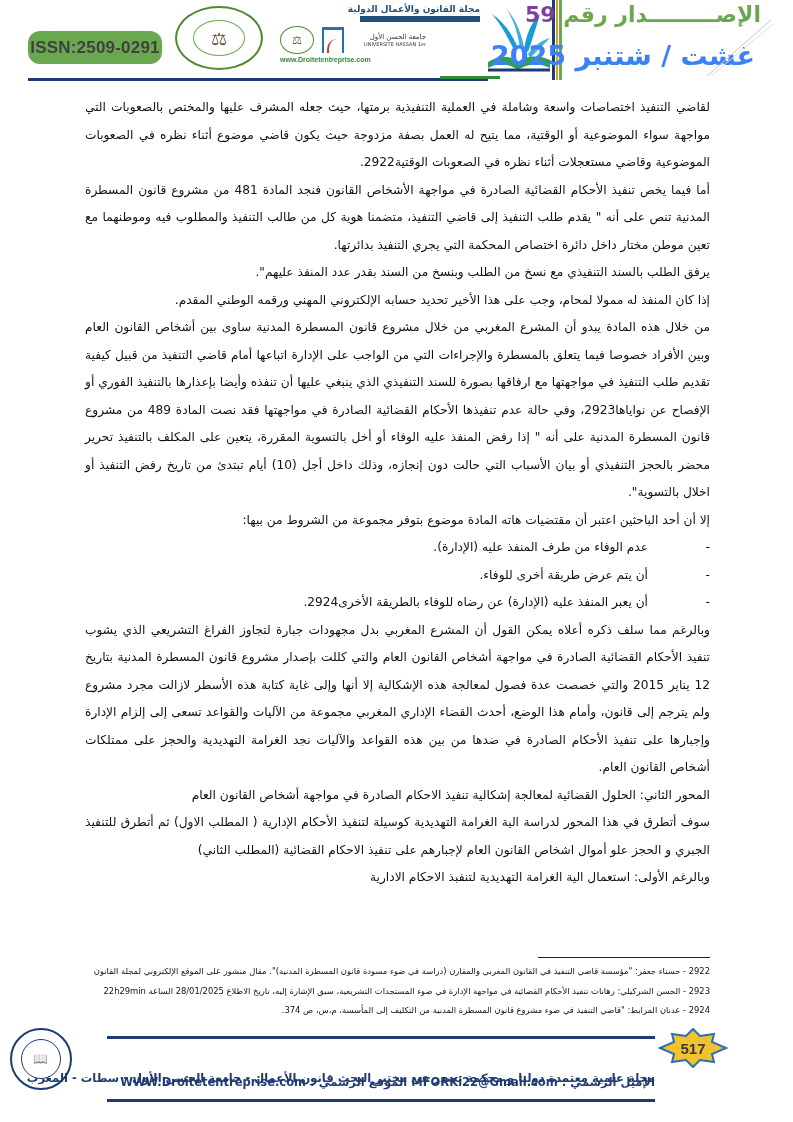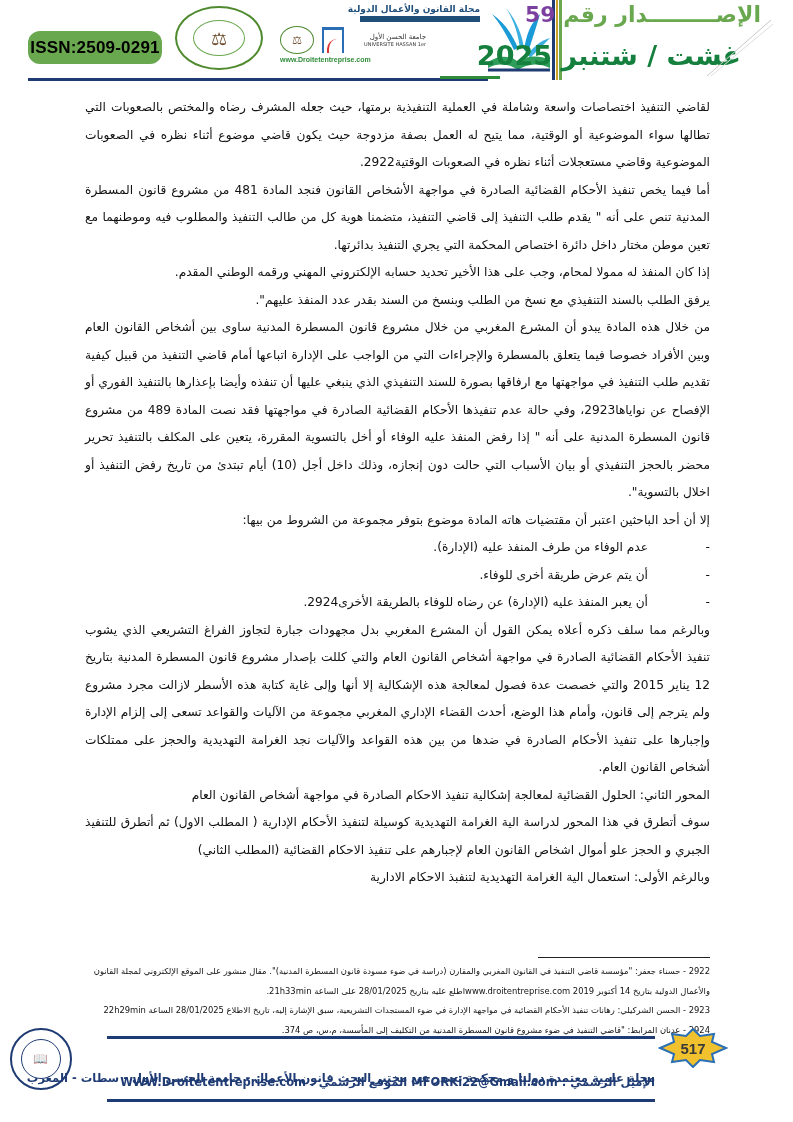--- a/index.html
+++ b/index.html
@@ -3,21 +3,21 @@
 <meta charset="utf-8">
 <style>
   * { box-sizing: border-box; margin: 0; padding: 0; }
   html, body { width: 793px; height: 1122px; background: #ffffff; overflow: hidden; }
   body { position: relative; font-family: "DejaVu Sans", sans-serif; color: #111; }
 
   
   .header { position: absolute; top: 0; left: 0; width: 793px; height: 80px; }
   .issn-badge {
     position: absolute; left: 28px; top: 31px; width: 134px; height: 33px;
-    background: #6aa84f; border-radius: 12px; color: #000000;
+    background: #6aa84f; border-radius: 12px; color: #404040;
     font-family: "Liberation Sans", sans-serif; font-size: 17px; font-weight: bold;
     display: flex; align-items: center; justify-content: center; letter-spacing: 0.2px;
   }
   .lab-seal {
     position: absolute; left: 175px; top: 6px; width: 88px; height: 64px;
     border: 2px solid #4f8a2f; border-radius: 50%;
     display: flex; align-items: center; justify-content: center;
   }
   .lab-seal .inner { width: 52px; height: 36px; border: 1px solid #6aa84f; border-radius: 50%;
     display: flex; align-items: center; justify-content: center; font-size: 18px; color: #6b4b2a; }
@@ -33,22 +33,22 @@
   .site-link { font-family: "Liberation Sans", sans-serif; font-size: 7px; font-weight: bold; color: #2f8c3a; margin-top: 2px; }
   .book-logo { position: absolute; left: 484px; top: 4px; width: 68px; height: 70px; }
   .divider-bars { position: absolute; left: 488px; top: 0; width: 14px; height: 80px; }
   .divider-bars span { position: absolute; top: 0; height: 80px; }
   .issue-label {
     position: absolute; right: 32px; top: 2px; direction: rtl;
     font-size: 22px; font-weight: bold; color: #6aa84f; white-space: nowrap;
   }
   .issue-label .num { color: #7b3fa0; }
   .issue-date {
-    position: absolute; right: 52px; top: 40px; direction: rtl;
-    font-size: 27px; font-weight: bold; color: #15803d; white-space: nowrap;
+    position: absolute; right: 38px; top: 40px; direction: rtl;
+    font-size: 27px; font-weight: bold; color: #3b82f6; white-space: nowrap;
   }
   .slash-decor { position: absolute; left: 705px; top: 18px; width: 70px; height: 60px; }
   .header-rule { position: absolute; left: 28px; top: 78px; width: 460px; height: 3px; background: #1f3b73; }
   .header-rule-green { position: absolute; left: 440px; top: 76px; width: 60px; height: 3px; background: #2f8c3a; }
 
   
   .content {
     position: absolute; left: 85px; top: 94px; width: 625px;
     direction: rtl; text-align: justify;
     font-family: "DejaVu Sans", sans-serif; font-size: 12.2px; line-height: 27.5px; color: #111;
@@ -140,24 +140,24 @@
   <svg class="slash-decor" viewBox="0 0 70 60">
     <line x1="2" y1="58" x2="66" y2="2" stroke="#c8c8c8" stroke-width="1"></line>
     <line x1="6" y1="58" x2="68" y2="6" stroke="#dddddd" stroke-width="1"></line>
   </svg>
 
   <div class="header-rule"></div>
   <div class="header-rule-green"></div>
 </div>
 
 <div class="content">
-  <p>لقاضي التنفيذ اختصاصات واسعة وشاملة في العملية التنفيذية برمتها، حيث جعله المشرف رضاه والمختص بالصعوبات التي تطالها سواء الموضوعية أو الوقتية، مما يتيح له العمل بصفة مزدوجة حيث يكون قاضي موضوع أثناء نظره في الصعوبات الموضوعية وقاضي مستعجلات أثناء نظره في الصعوبات الوقتية2922.</p>
+  <p>لقاضي التنفيذ اختصاصات واسعة وشاملة في العملية التنفيذية برمتها، حيث جعله المشرف عليها والمختص بالصعوبات التي مواجهة سواء الموضوعية أو الوقتية، مما يتيح له العمل بصفة مزدوجة حيث يكون قاضي موضوع أثناء نظره في الصعوبات الموضوعية وقاضي مستعجلات أثناء نظره في الصعوبات الوقتية2922.</p>
   <p>أما فيما يخص تنفيذ الأحكام القضائية الصادرة في مواجهة الأشخاص القانون فنجد المادة 481 من مشروع قانون المسطرة المدنية تنص على أنه " يقدم طلب التنفيذ إلى قاضي التنفيذ، متضمنا هوية كل من طالب التنفيذ والمطلوب فيه وموطنهما مع تعين موطن مختار داخل دائرة اختصاص المحكمة التي يجري التنفيذ بدائرتها.</p>
+  <p>يرفق الطلب بالسند التنفيذي مع نسخ من الطلب وبنسخ من السند بقدر عدد المنفذ عليهم".</p>
   <p>إذا كان المنفذ له ممولا لمحام، وجب على هذا الأخير تحديد حسابه الإلكتروني المهني ورقمه الوطني المقدم.</p>
-  <p>يرفق الطلب بالسند التنفيذي مع نسخ من الطلب وبنسخ من السند بقدر عدد المنفذ عليهم".</p>
   <p>من خلال هذه المادة يبدو أن المشرع المغربي من خلال مشروع قانون المسطرة المدنية ساوى بين أشخاص القانون العام وبين الأفراد خصوصا فيما يتعلق بالمسطرة والإجراءات التي من الواجب على الإدارة اتباعها أمام قاضي التنفيذ من قبيل كيفية تقديم طلب التنفيذ في مواجهتها مع ارفاقها بصورة للسند التنفيذي الذي ينبغي عليها أن تنفذه وأيضا بإعذارها بالتنفيذ الفوري أو الإفصاح عن نواياها2923، وفي حالة عدم تنفيذها الأحكام القضائية الصادرة في مواجهتها فقد نصت المادة 489 من مشروع قانون المسطرة المدنية على أنه " إذا رفض المنفذ عليه الوفاء أو أخل بالتسوية المقررة، يتعين على المكلف بالتنفيذ تحرير محضر بالحجز التنفيذي أو بيان الأسباب التي حالت دون إنجازه، وذلك داخل أجل (10) أيام تبتدئ من تاريخ رفض التنفيذ أو اخلال بالتسوية".</p>
   <p>إلا أن أحد الباحثين اعتبر أن مقتضيات هاته المادة موضوع بتوفر مجموعة من الشروط من بيها:</p>
 
   <p class="bullet">
     <span class="dash">-</span>
     <span>عدم الوفاء من طرف المنفذ عليه (الإدارة).</span>
   </p>
   <p class="bullet">
     <span class="dash">-</span>
     <span>أن يتم عرض طريقة أخرى للوفاء.</span>
@@ -169,21 +169,20 @@
 
   <p>وبالرغم مما سلف ذكره أعلاه يمكن القول أن المشرع المغربي بدل مجهودات جبارة لتجاوز الفراغ التشريعي الذي يشوب تنفيذ الأحكام القضائية الصادرة في مواجهة أشخاص القانون العام والتي كللت بإصدار مشروع قانون المسطرة المدنية بتاريخ 12 يناير 2015 والتي خصصت عدة فصول لمعالجة هذه الإشكالية إلا أنها وإلى غاية كتابة هذه الأسطر لازالت مجرد مشروع ولم يترجم إلى قانون، وأمام هذا الوضع، أحدث القضاء الإداري المغربي مجموعة من الآليات والقواعد تسعى إلى إلزام الإدارة وإجبارها على تنفيذ الأحكام الصادرة في ضدها من بين هذه القواعد والآليات نجد الغرامة التهديدية والحجز على ممتلكات أشخاص القانون العام.</p>
   <p class="heading">المحور الثاني: الحلول القضائية لمعالجة إشكالية تنفيذ الاحكام الصادرة في مواجهة أشخاص القانون العام</p>
   <p>سوف أتطرق في هذا المحور لدراسة الية الغرامة التهديدية كوسيلة لتنفيذ الأحكام الإدارية ( المطلب الاول) ثم أتطرق للتنفيذ الجبري و الحجز علو أموال اشخاص القانون العام لإجبارهم على تنفيذ الاحكام القضائية (المطلب الثاني)</p>
   <p class="heading">وبالرغم الأولى: استعمال الية الغرامة التهديدية لتنفبذ الاحكام الادارية</p>
 </div>
 
 <div class="fn-rule"></div>
 <div class="footnotes">
   <p>2922 - حسناء جعفر: "مؤسسة قاضي التنفيذ في القانون المغربي والمقارن (دراسة في ضوء مسودة قانون المسطرة المدنية)". مقال منشور على الموقع الإلكتروني لمجلة القانون</p>
-  <p>والأعمال الدولية بتاريخ 14 أكتوبر 2019 www.droitentreprise.comاطلع عليه بتاريخ 28/01/2025 على الساعة 21h33min.</p>
   <p>2923 - الحسن الشركيلي: رهانات تنفيذ الأحكام القضائية في مواجهة الإدارة في ضوء المستجدات التشريعية، سبق الإشارة إليه، تاريخ الاطلاع 28/01/2025 الساعة 22h29min</p>
   <p>2924 - عدنان المرابط: "قاضي التنفيذ في ضوء مشروع قانون المسطرة المدنية من التكليف إلى المأسسة، م،س، ص 374.</p>
 </div>
 
 <div class="footer-rule" style="top:1036px;"></div>
 <div class="footer-line1">مجلة علمية معتمدة دوليا و محكمة تصدر عن مختبر البحث قانون الأعمال - جامعة الحسن الأول - سطات - المغرب</div>
 <div class="footer-line2">الإميل الرسمي : MFORKi22@Gmail.com الموقع الرسمي : WWW.Droitetentreprise.com</div>
 <div class="footer-rule" style="top:1099px;"></div>
 
 <svg class="page-star" viewBox="0 0 70 40">

